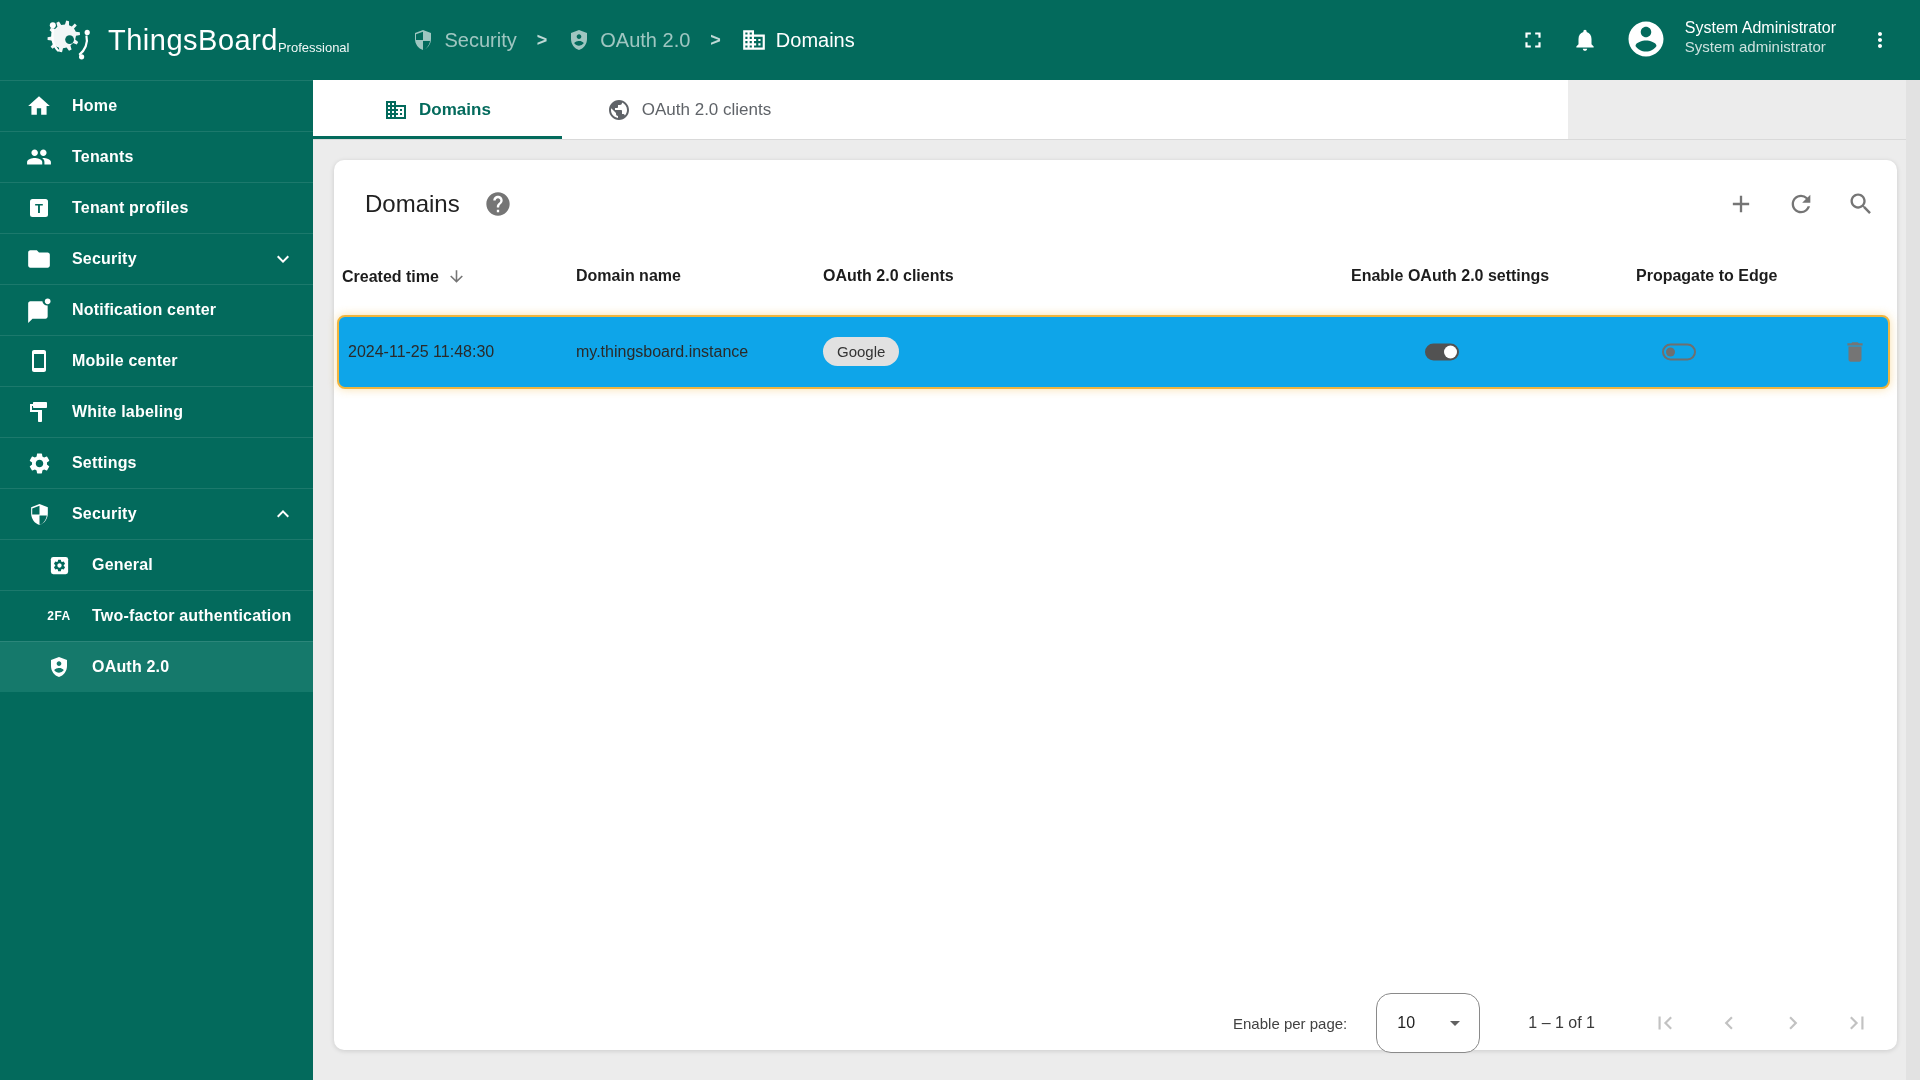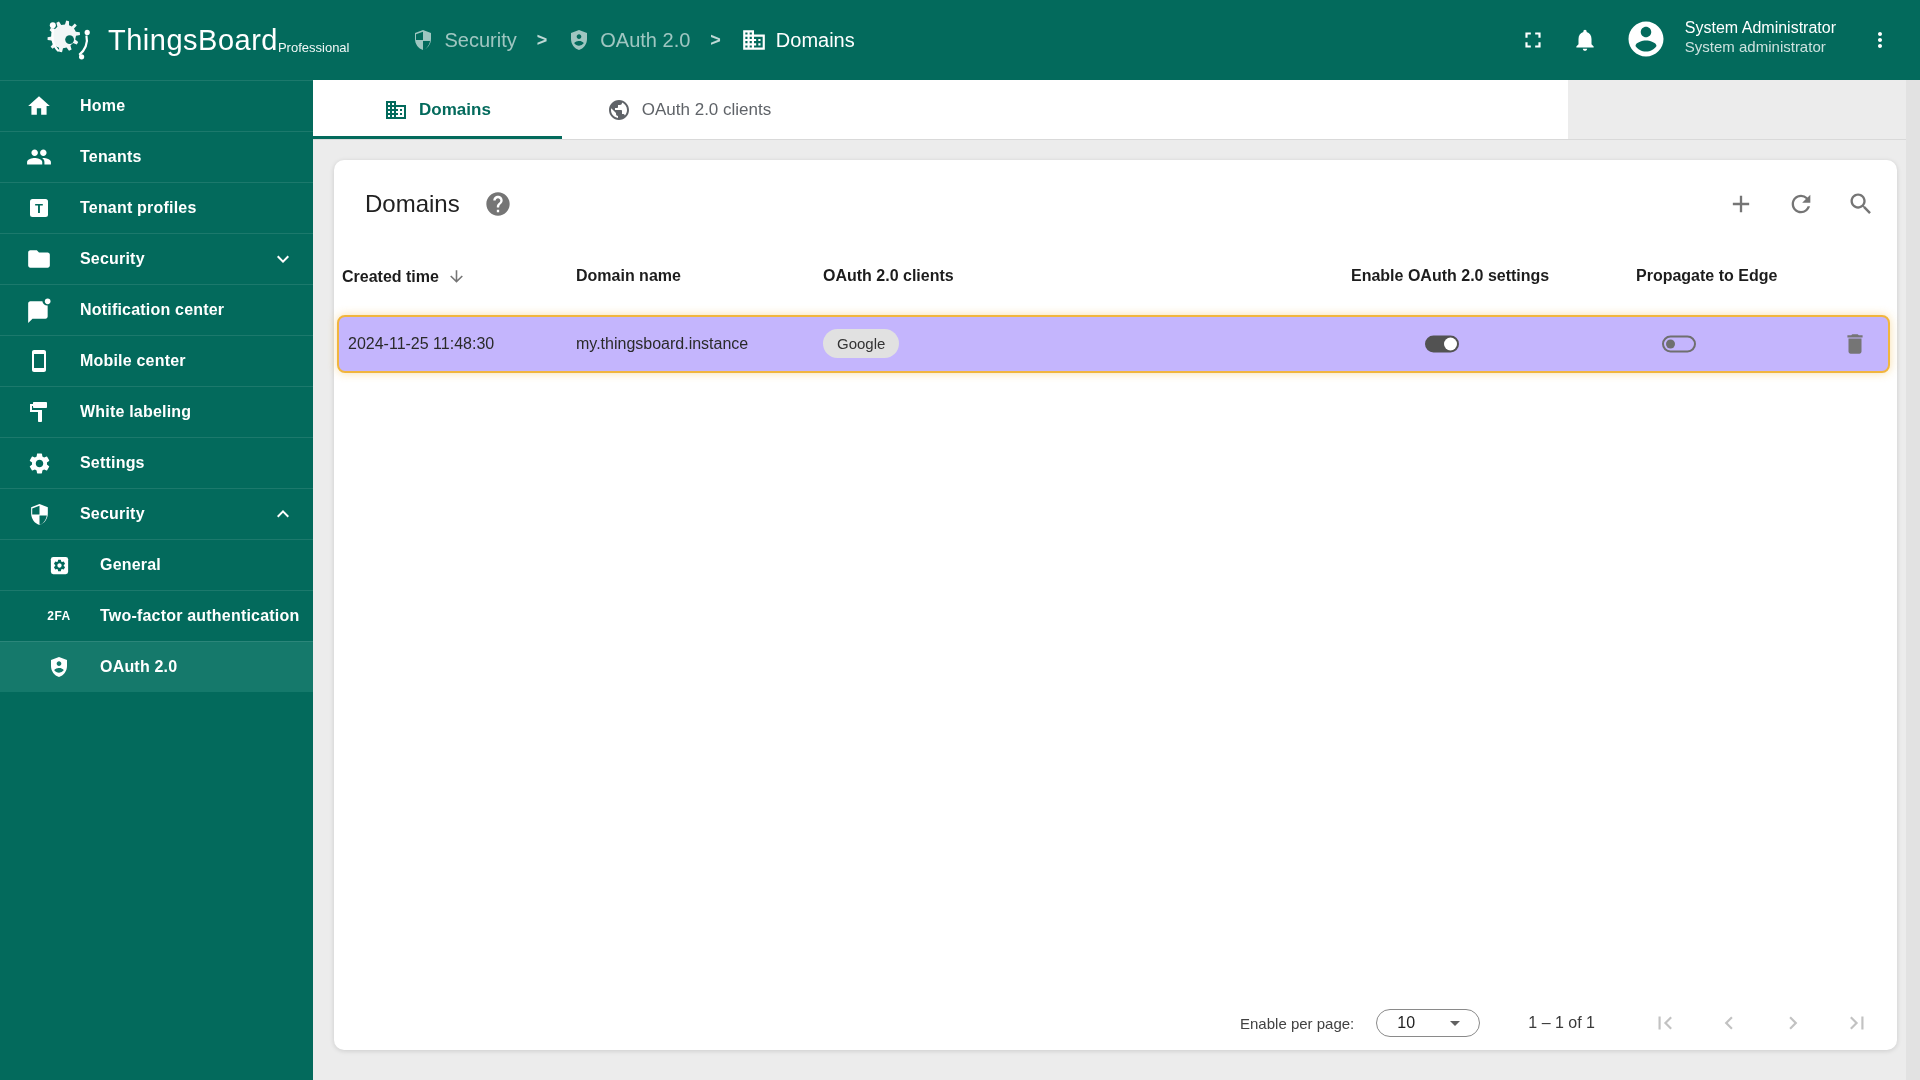--- a/index.html
+++ b/index.html
@@ -27,21 +27,21 @@
   .icon-btn { width:44px; height:44px; border:none; background:transparent; color:#fff;
     display:flex; align-items:center; justify-content:center; cursor:pointer; border-radius:50%; }
   .avatar { width:42px; height:42px; margin-left:10px; }
   .user-block { margin-left:10px; margin-right:14px; line-height:1.25; }
   .user-name { font-size:16px; color:#fff; }
   .user-role { font-size:15px; color:rgba(255,255,255,.8); }
 
   
   .sidebar { position:absolute; top:80px; left:0; width:313px; bottom:0; background:#036a5c; z-index:10; }
   .side-item {
-    height:51px; display:flex; align-items:center; padding-left:26px; gap:28px;
+    height:51px; display:flex; align-items:center; padding-left:26px; gap:20px;
     color:#fff; font-size:16px; font-weight:600; letter-spacing:.2px;
     border-top:1px solid rgba(255,255,255,.1); cursor:pointer; position:relative;
   }
   .side-item .ic { width:26px; display:flex; justify-content:center; flex:0 0 26px; }
   .side-item.sub { padding-left:46px; }
   .side-item.selected { background:#15796b; }
   .side-item .chev { position:absolute; right:18px; top:50%; transform:translateY(-50%); }
   .twofa { font-size:12px; font-weight:700; letter-spacing:.5px; }
 
   
@@ -64,41 +64,41 @@
   .card-title { font-size:24px; font-weight:500; color:#212121; }
   .help-btn { margin-left:24px; border:none; background:transparent; cursor:pointer; }
   .card-actions { margin-left:auto; display:flex; gap:16px; }
   .action-btn { width:44px; height:44px; border:none; background:transparent; color:#757575;
     display:flex; align-items:center; justify-content:center; cursor:pointer; border-radius:50%; }
 
   .cols { position:absolute; top:107px; left:0; right:0; height:24px; font-size:16px;
           font-weight:700; color:#1d1d1d; }
   .col { position:absolute; display:flex; align-items:center; gap:8px; white-space:nowrap; }
 
-  .data-row { position:absolute; left:3px; top:155px; width:1553px; height:58px;
-    background:#c4b5fd; border:2px solid #f1b53d; border-radius:8px;
+  .data-row { position:absolute; left:3px; top:155px; width:1553px; height:74px;
+    background:#0ea5e9; border:2px solid #f1b53d; border-radius:8px;
     box-shadow:0 0 10px rgba(241,181,61,.45); cursor:pointer; }
   .cell { position:absolute; top:50%; transform:translateY(-50%); font-size:16px; color:#2a2a2a; white-space:nowrap; }
   .chip { background:#e1e1e1; border-radius:16px; padding:6px 14px; font-size:15px; color:#333; }
 
   .toggle { position:absolute; top:50%; transform:translateY(-50%); width:34px; height:17px; border-radius:9px; cursor:pointer; }
   .toggle.on { background:#525252; }
   .toggle.on .knob { position:absolute; right:2px; top:2px; width:13px; height:13px; border-radius:50%; background:#fff; }
   .toggle.off { border:2px solid #6f6f6f; background:transparent; }
   .toggle.off .knob { position:absolute; left:2px; top:2px; width:9px; height:9px; border-radius:50%; background:#6f6f6f; }
 
   .trash-btn { position:absolute; top:50%; transform:translateY(-50%); left:1494px; width:44px; height:44px;
     border:none; background:transparent; color:#757575; display:flex; align-items:center; justify-content:center; cursor:pointer; }
 
   
   .pager { position:absolute; top:835px; left:0; right:16px; height:56px;
            display:flex; align-items:center; justify-content:flex-end; font-size:15px; color:#424242; }
-  .page-size-select { width:104px; height:28px; border:1px solid #8a8a8a; border-radius:15px;
+  .page-size-select { width:104px; height:60px; border:1px solid #8a8a8a; border-radius:15px;
     display:flex; align-items:center; justify-content:space-between; padding:0 12px 0 20px;
-    margin-left:22px; font-size:16px; color:#222; cursor:pointer; background:#fff; }
+    margin-left:29px; font-size:16px; color:#222; cursor:pointer; background:#fff; }
   .range { margin-left:48px; font-size:16px; color:#3a3a3a; }
   .pager-nav { display:flex; margin-left:46px; gap:16px; }
   .nav-btn { width:48px; height:48px; border:none; background:transparent; color:#c2c2c2;
     display:flex; align-items:center; justify-content:center; cursor:default; }
 </style>
 </head>
 <body>
 
 <div class="header">
   <div class="brand">

